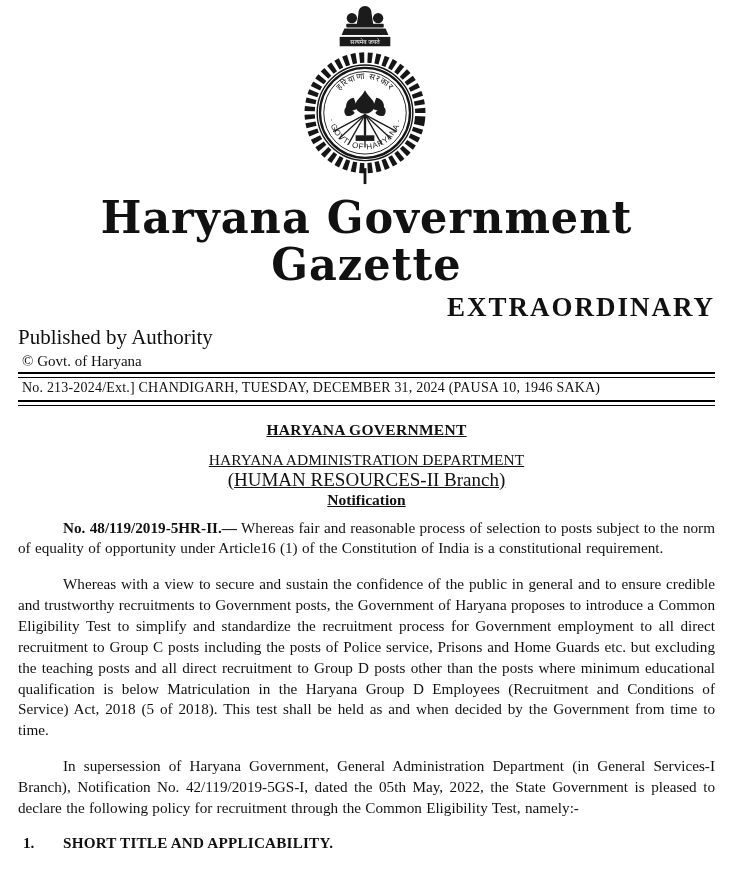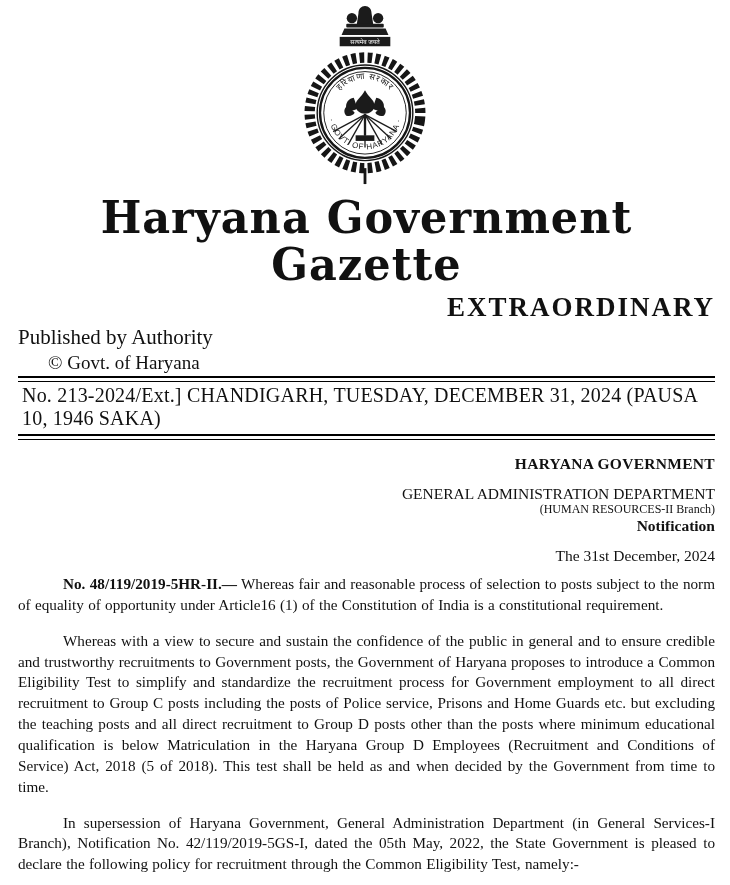--- a/index.html
+++ b/index.html
@@ -52,56 +52,55 @@
     letter-spacing: 2px;
     margin-top: 8px;
     line-height: 1.0;
   }
   .masthead-authority {
     font-size: 21px;
     margin-top: 5px;
     line-height: 1.1;
   }
   .copyright-line {
-    font-size: 19px;
+    font-size: 15px;
     margin-top: 4px;
     padding-left: 4px;
     line-height: 1.1;
-    margin-left: 26px;
   }
 
   
   .double-rule {
     height: 3px;
     border-top: 2px solid #000;
     border-bottom: 1.5px solid #000;
     margin-top: 2px;
   }
   .issue-line {
-    font-size: 20px;
+    font-size: 14px;
     padding: 2px 0 2px 4px;
     line-height: 1.15;
     letter-spacing: 0.2px;
   }
 
   
-  .center-block { text-align: right; }
+  .center-block { text-align: center; text-decoration: underline; }
   .govt-line {
     font-weight: bold;
     font-size: 15.5px;
     margin-top: 15px;
     letter-spacing: 0.3px;
   }
   .dept-line {
     font-size: 15.5px;
     margin-top: 12px;
     line-height: 1.15;
   }
   .branch-line {
-    font-size: 12px;
+    font-size: 19px;
     line-height: 1.15;
   }
   .notif-line {
     font-weight: bold;
     font-size: 15.5px;
   }
   .date-line {
     font-size: 15.5px;
     margin-top: 12px;
   }
@@ -207,24 +206,23 @@
     <div class="masthead-edition">EXTRAORDINARY</div>
     <div class="masthead-authority">Published by Authority</div>
     <div class="copyright-line">© Govt. of Haryana</div>
 
     <div class="double-rule"></div>
     <div class="issue-line">No. 213-2024/Ext.] CHANDIGARH, TUESDAY, DECEMBER 31, 2024 (PAUSA 10, 1946 SAKA)</div>
     <div class="double-rule"></div>
 
     <div class="center-block">
       <div class="govt-line">HARYANA GOVERNMENT</div>
-      <div class="dept-line">GENERAL ADMINISTRATION DEPARTMENT</div>
+      <div class="dept-line">HARYANA ADMINISTRATION DEPARTMENT</div>
       <div class="branch-line">(HUMAN RESOURCES-II Branch)</div>
       <div class="notif-line">Notification</div>
-      <div class="date-line">The 31st December, 2024</div>
     </div>
 
     <p class="body-para"><b>No. 48/119/2019-5HR-II.—</b><span> Whereas fair and reasonable process of selection to posts subject to the norm of equality of opportunity under Article16 (1) of the Constitution of India is a constitutional requirement.</span></p>
 
     <p class="body-para">Whereas with a view to secure and sustain the confidence of the public in general and to ensure credible and trustworthy recruitments to Government posts, the Government of Haryana proposes to introduce a Common Eligibility Test to simplify and standardize the recruitment process for Government employment to all direct recruitment to Group C posts including the posts of Police service, Prisons and Home Guards etc. but excluding the teaching posts and all direct recruitment to Group D posts other than the posts where minimum educational qualification is below Matriculation in the Haryana Group D Employees (Recruitment and Conditions of Service) Act, 2018 (5 of 2018). This test shall be held as and when decided by the Government from time to time.</p>
 
     <p class="body-para">In supersession of Haryana Government, General Administration Department (in General Services-I Branch), Notification No. 42/119/2019-5GS-I, dated the 05th May, 2022, the State Government is pleased to declare the following policy for recruitment through the Common Eligibility Test, namely:-</p>
 
     <div class="section-row">
       <div class="section-num">1.</div>

